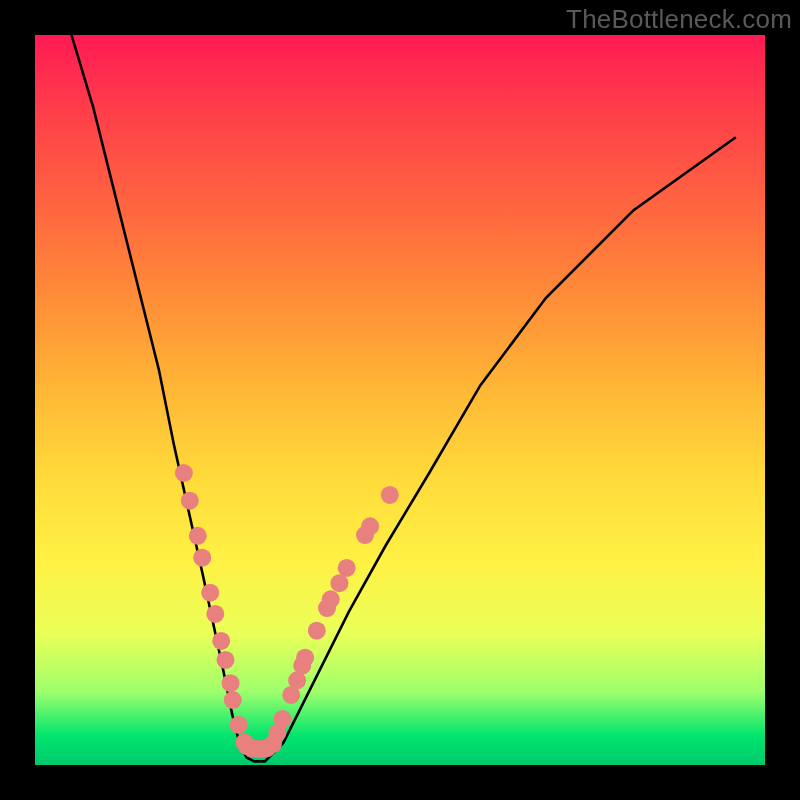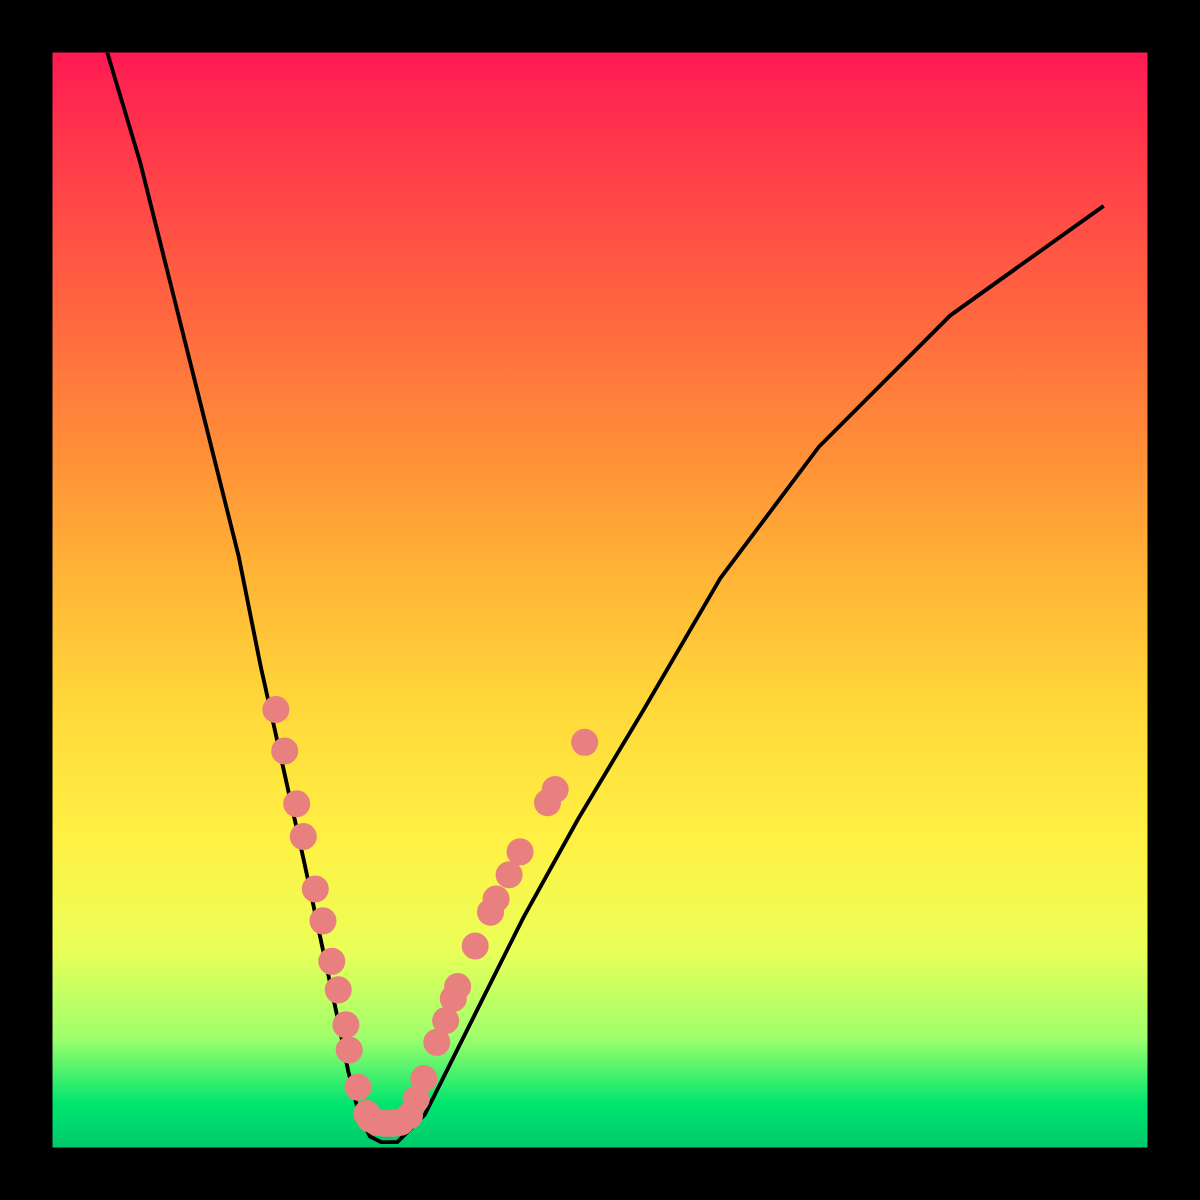--- a/index.html
+++ b/index.html
@@ -93,13 +93,14 @@
           <circle cx="292.0" cy="573.1" r="9" fill="#e98080"></circle>
           <circle cx="295.7" cy="564.3" r="9" fill="#e98080"></circle>
           <circle cx="304.4" cy="548.2" r="9" fill="#e98080"></circle>
           <circle cx="311.7" cy="532.9" r="9" fill="#e98080"></circle>
           <circle cx="330.0" cy="500.1" r="9" fill="#e98080"></circle>
           <circle cx="335.1" cy="491.3" r="9" fill="#e98080"></circle>
           <circle cx="354.8" cy="459.9" r="9" fill="#e98080"></circle>
         </g>
     </svg>
   </div>
+  <div class="watermark">TheBottleneck.com</div>
 </div>
 
 </body></html>

